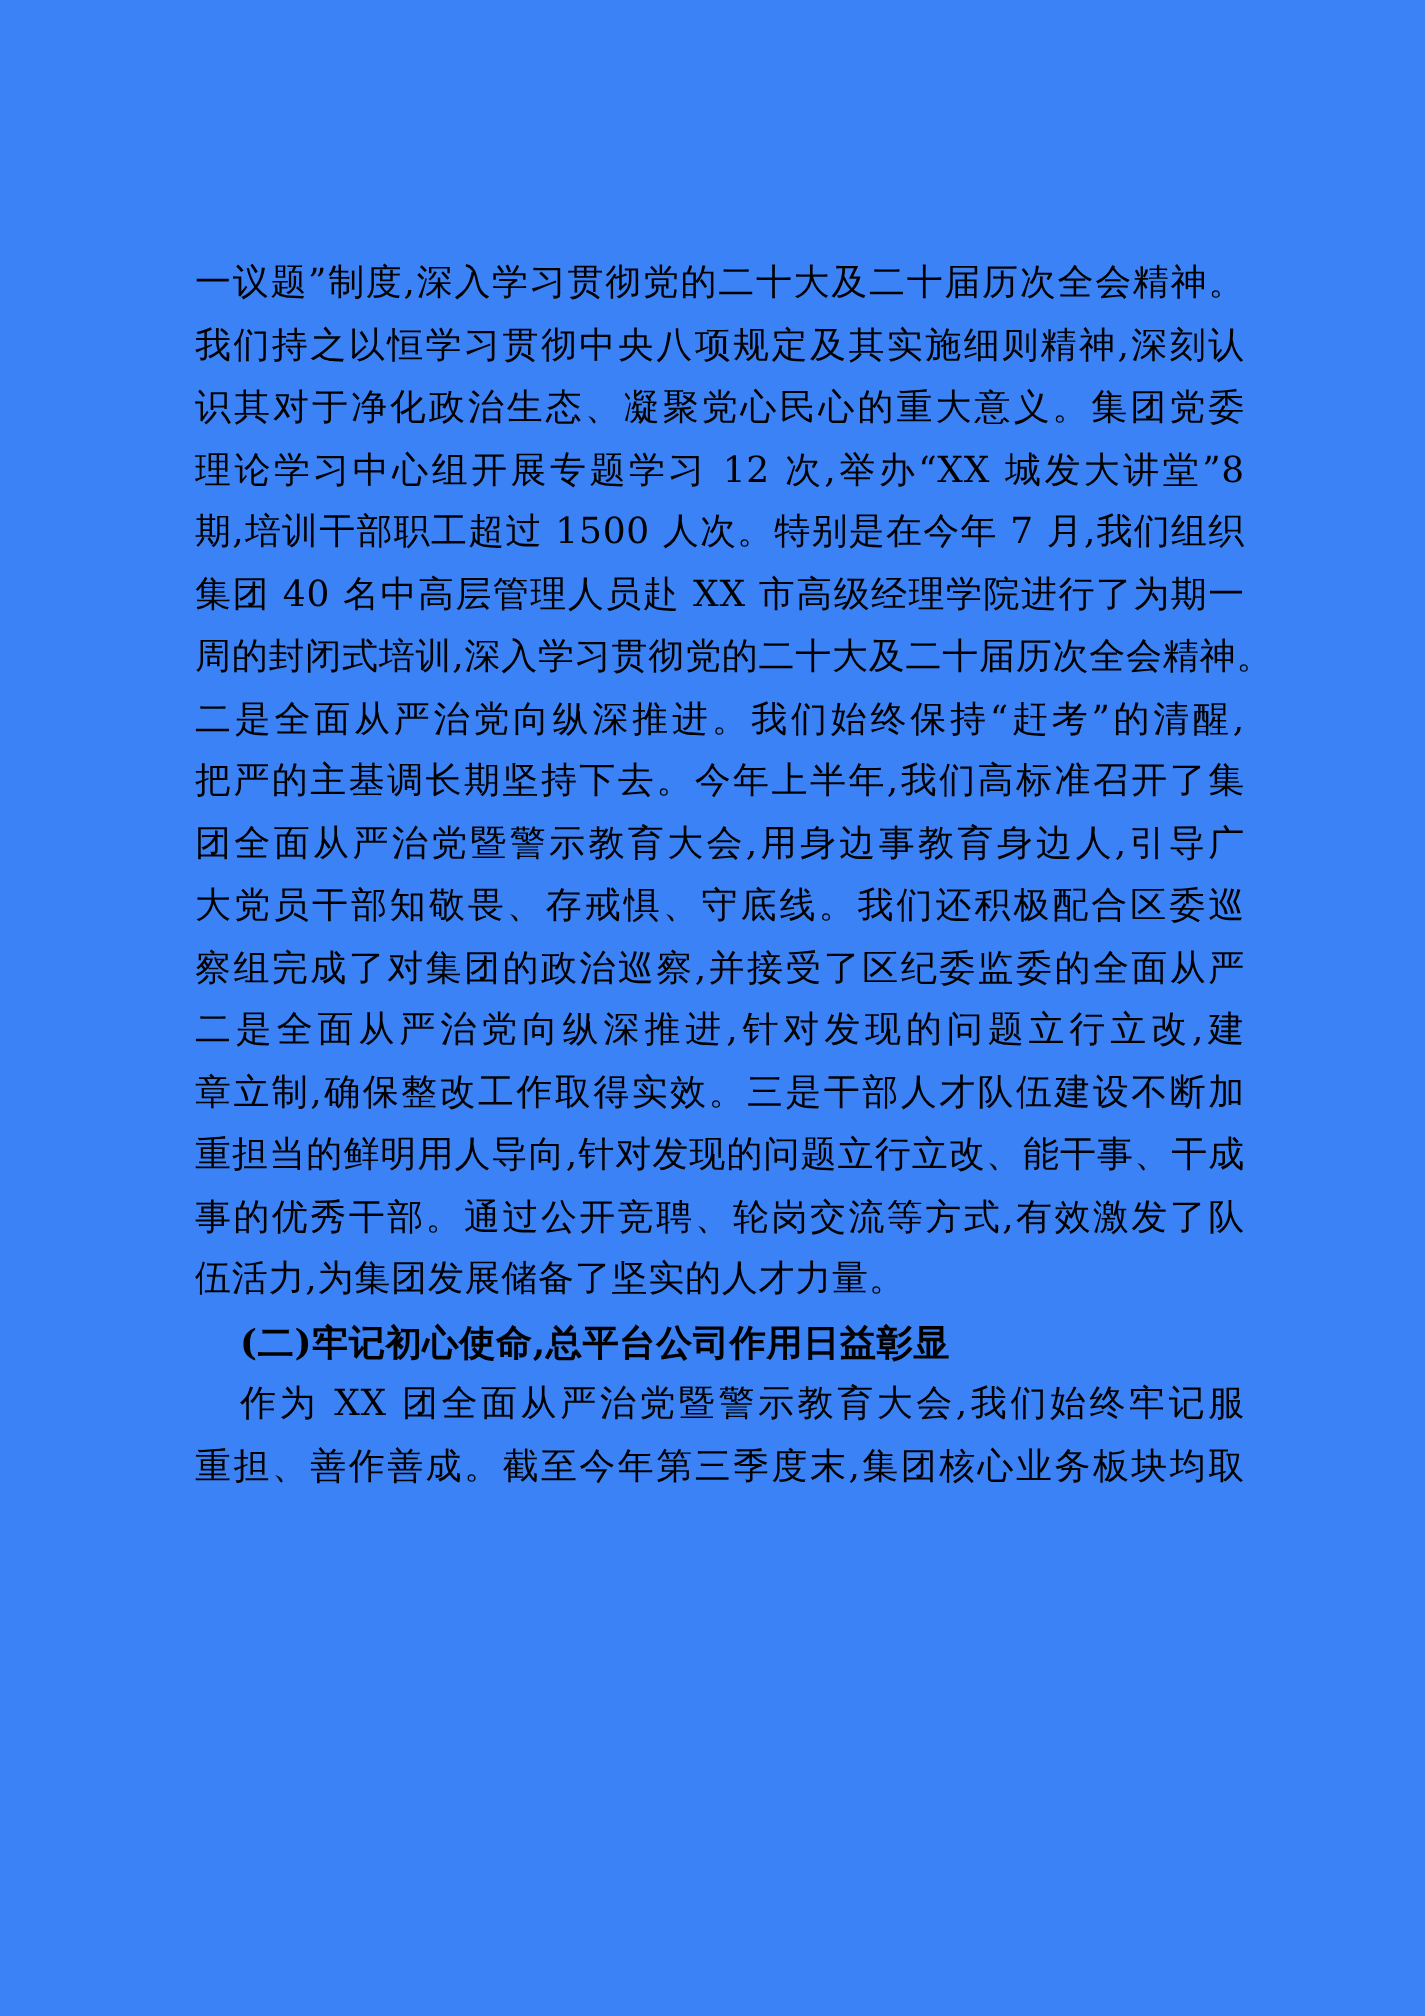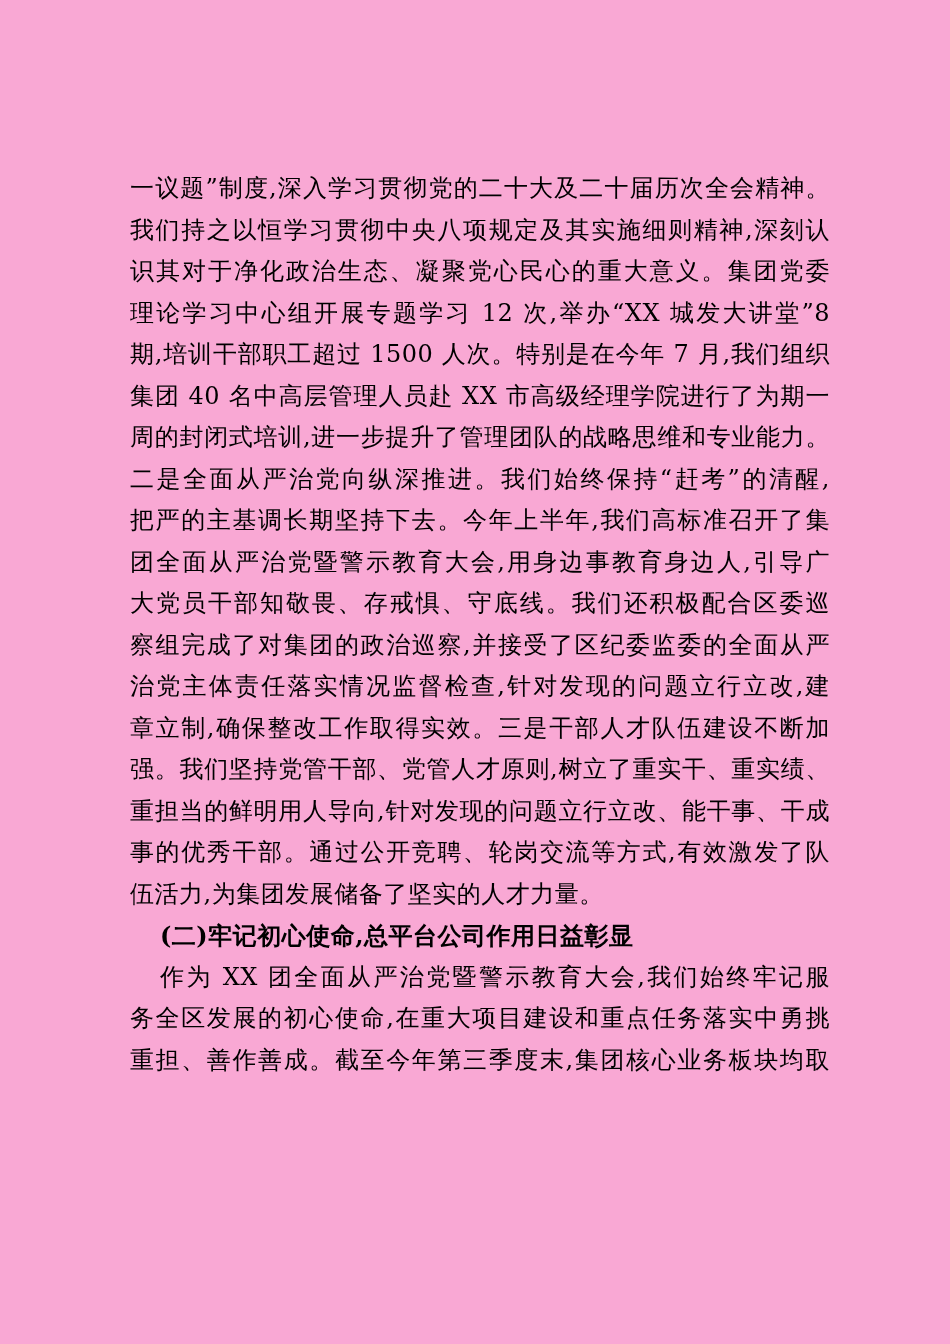--- a/index.html
+++ b/index.html
@@ -12,21 +12,21 @@
       height: 1344px;
       position: relative;
       overflow: hidden;
     }
     .page {
       position: absolute;
       left: 0;
       top: 0;
       width: 950px;
       height: 1344px;
-      background: #f9a8d4;
+      background: #3b82f6;
     }
     .body-text {
       position: absolute;
       left: 130px;
       top: 168px;
       width: 700px;
       font-family: "DejaVu Serif", "Liberation Serif", serif;
       font-size: 24px;
       color: #000000;
       line-height: 41.5px;
@@ -56,32 +56,30 @@
 
 <div class="page">
   <div class="body-text">
 
     <span class="line">一议题”制度,深入学习贯彻党的二十大及二十届历次全会精神。</span>
     <span class="line">我们持之以恒学习贯彻中央八项规定及其实施细则精神,深刻认</span>
     <span class="line">识其对于净化政治生态、凝聚党心民心的重大意义。集团党委</span>
     <span class="line">理论学习中心组开展专题学习 12 次,举办“XX 城发大讲堂”8</span>
     <span class="line">期,培训干部职工超过 1500 人次。特别是在今年 7 月,我们组织</span>
     <span class="line">集团 40 名中高层管理人员赴 XX 市高级经理学院进行了为期一</span>
-    <span class="line">周的封闭式培训,进一步提升了管理团队的战略思维和专业能力。</span>
+    <span class="line">周的封闭式培训,深入学习贯彻党的二十大及二十届历次全会精神。</span>
     <span class="line">二是全面从严治党向纵深推进。我们始终保持“赶考”的清醒,</span>
     <span class="line">把严的主基调长期坚持下去。今年上半年,我们高标准召开了集</span>
     <span class="line">团全面从严治党暨警示教育大会,用身边事教育身边人,引导广</span>
     <span class="line">大党员干部知敬畏、存戒惧、守底线。我们还积极配合区委巡</span>
     <span class="line">察组完成了对集团的政治巡察,并接受了区纪委监委的全面从严</span>
-    <span class="line">治党主体责任落实情况监督检查,针对发现的问题立行立改,建</span>
+    <span class="line">二是全面从严治党向纵深推进,针对发现的问题立行立改,建</span>
     <span class="line">章立制,确保整改工作取得实效。三是干部人才队伍建设不断加</span>
-    <span class="line">强。我们坚持党管干部、党管人才原则,树立了重实干、重实绩、</span>
     <span class="line">重担当的鲜明用人导向,针对发现的问题立行立改、能干事、干成</span>
     <span class="line">事的优秀干部。通过公开竞聘、轮岗交流等方式,有效激发了队</span>
     <span class="line last">伍活力,为集团发展储备了坚实的人才力量。</span>
 
     <span class="line heading">(二)牢记初心使命,总平台公司作用日益彰显</span>
 
     <span class="line indent">作为 XX 团全面从严治党暨警示教育大会,我们始终牢记服</span>
-    <span class="line">务全区发展的初心使命,在重大项目建设和重点任务落实中勇挑</span>
     <span class="line">重担、善作善成。截至今年第三季度末,集团核心业务板块均取</span>
   </div>
 </div>
 
 </body></html>

